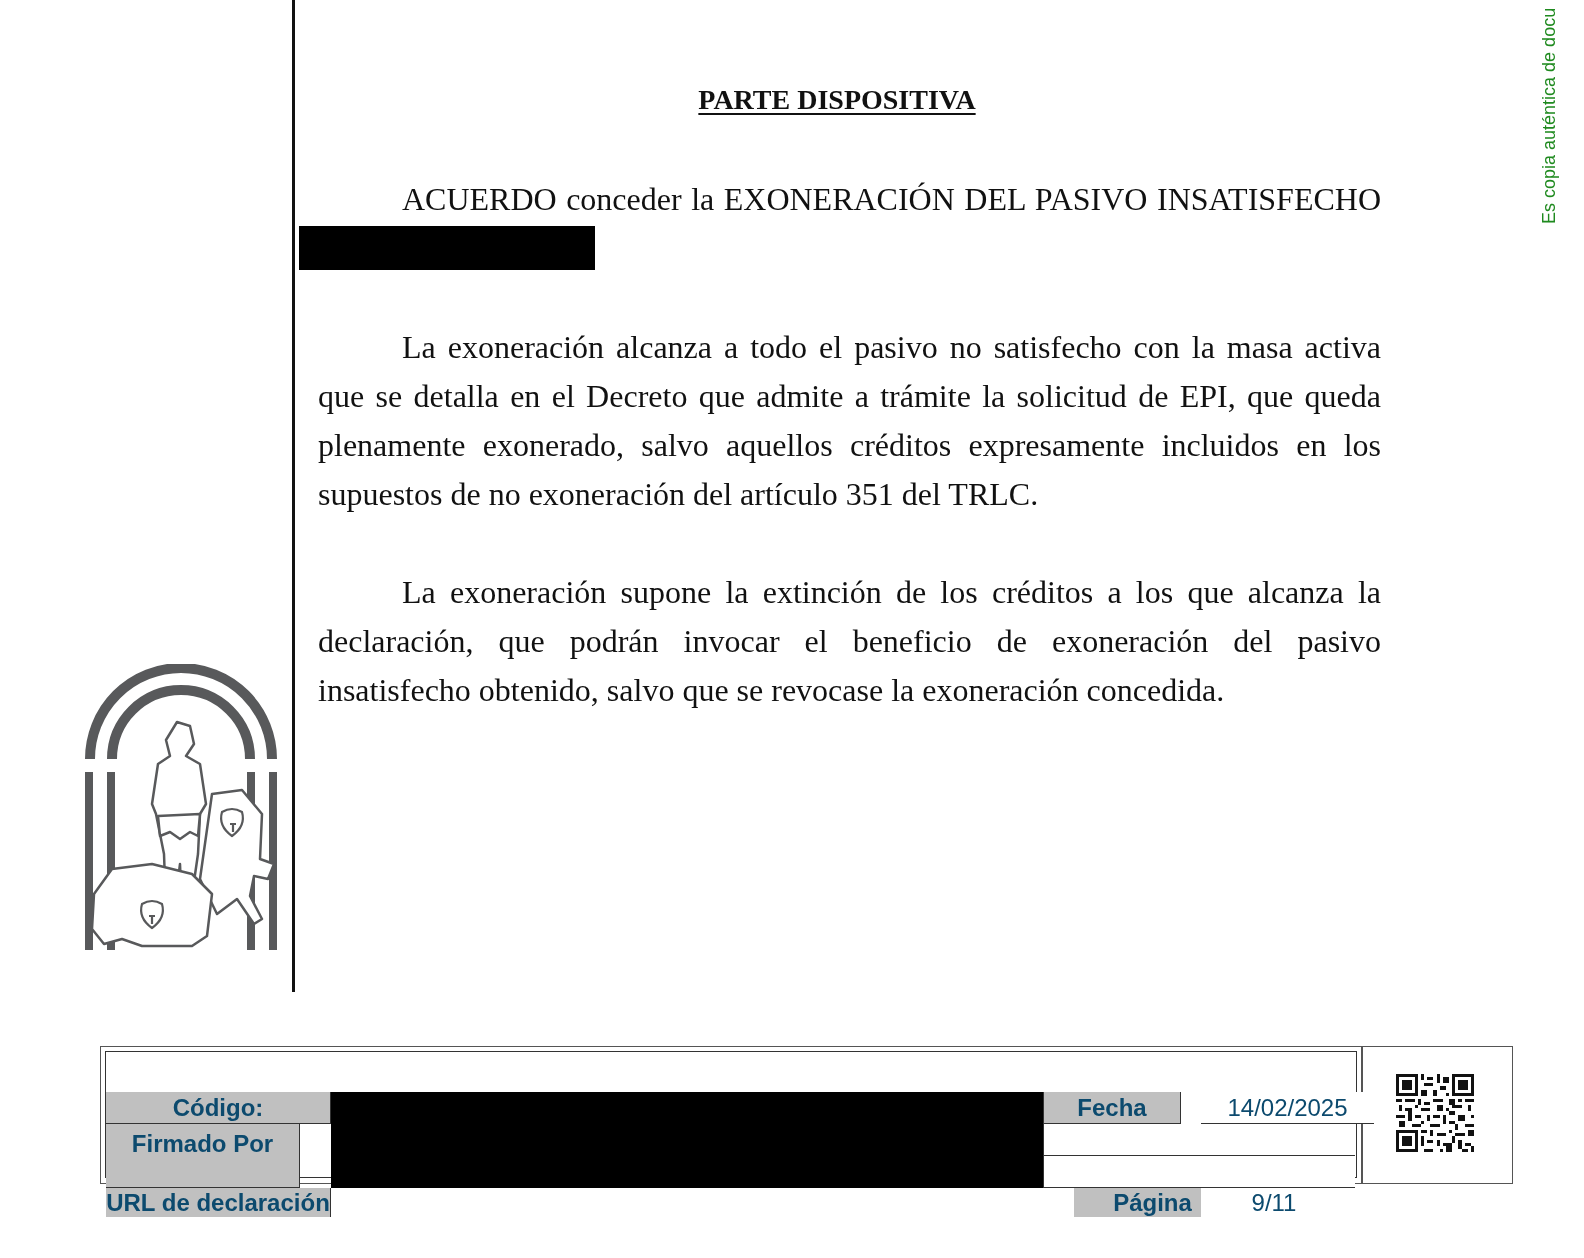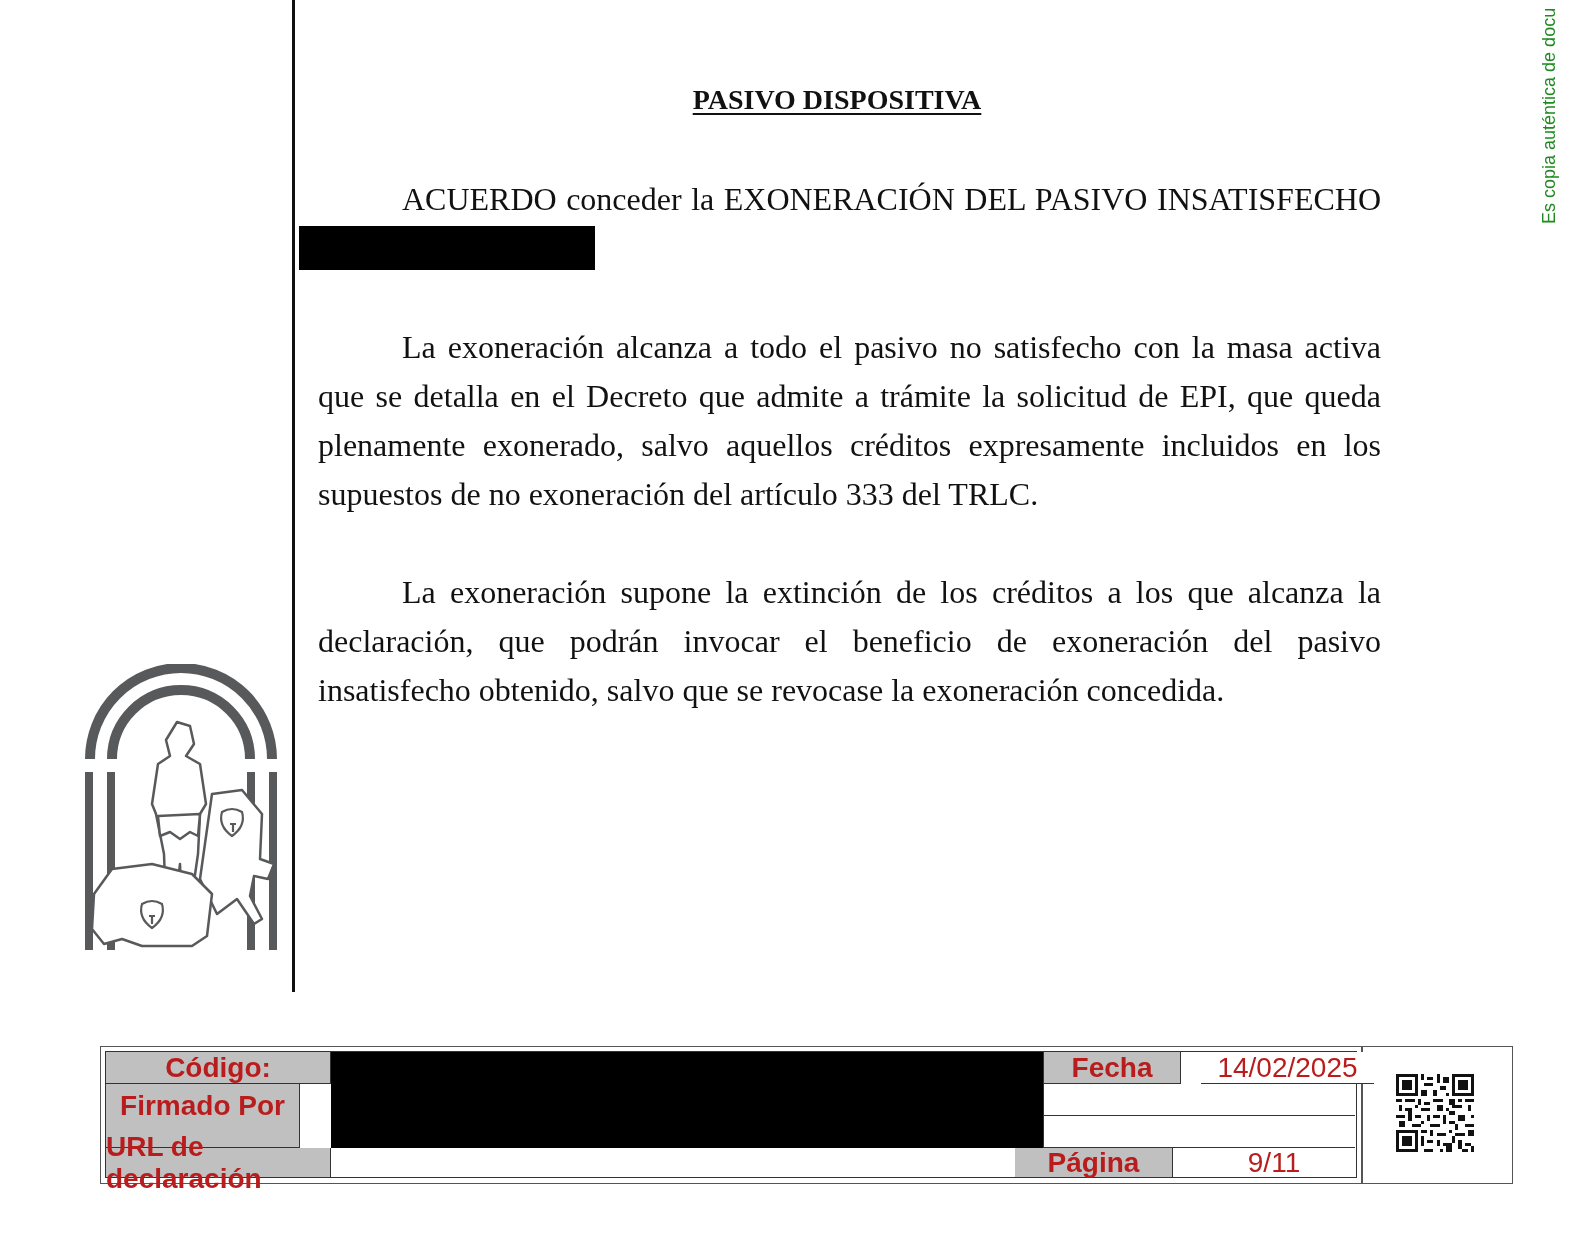--- a/index.html
+++ b/index.html
@@ -51,44 +51,44 @@
     position:absolute; left:1361px; top:1046px; width:1.5px; height:138px; background:#555;
   }
   .ftable {
     position:absolute; left:105px; top:1051px; width:1252px; height:127px;
     border:1.5px solid #333; box-sizing:border-box;
     font-family:"Liberation Sans", sans-serif;
   }
   .cell {
     position:absolute; box-sizing:border-box;
     display:flex; align-items:center; justify-content:center;
-    font-size:28px; color:#b91c1c;
+    font-size:24px; color:#0c4a6e;margin-top:40px;
   }
   .lbl { background:#c0c0c0; font-weight:bold; }
   .val { background:#ffffff; }
   .b-r { border-right:1.5px solid #333; }
   .b-b { border-bottom:1.5px solid #333; }
   .redact-block { background:#000; }
   .qr { position:absolute; left:1396px; top:1074px; width:78px; height:78px; }
 </style>
 </head>
 <body>
 
 <div class="vline"></div>
 
 <div class="side-note">
   <span>Es copia auténtica de docu</span>
 </div>
 
-<div class="title">PASIVO DISPOSITIVA</div>
+<div class="title">PARTE DISPOSITIVA</div>
 
 <div class="para p1"><span class="indent"></span><span>ACUERDO conceder la EXONERACIÓN DEL PASIVO INSATISFECHO a</span></div>
 <div class="redact-name"></div>
 
-<div class="para p2"><span class="indent"></span><span>La exoneración alcanza a todo el pasivo no satisfecho con la masa activa que se detalla en el Decreto que admite a trámite la solicitud de EPI, que queda plenamente exonerado, salvo aquellos créditos expresamente incluidos en los supuestos de no exoneración del artículo 333 del TRLC.</span></div>
+<div class="para p2"><span class="indent"></span><span>La exoneración alcanza a todo el pasivo no satisfecho con la masa activa que se detalla en el Decreto que admite a trámite la solicitud de EPI, que queda plenamente exonerado, salvo aquellos créditos expresamente incluidos en los supuestos de no exoneración del artículo 351 del TRLC.</span></div>
 
 <div class="para p3"><span class="indent"></span><span>La exoneración supone la extinción de los créditos a los que alcanza la declaración, que podrán invocar el beneficio de exoneración del pasivo insatisfecho obtenido, salvo que se revocase la exoneración concedida.</span></div>
 
 <svg class="logo" viewBox="0 0 198 290" xmlns="http://www.w3.org/2000/svg">
   <g fill="none" stroke="#58595b">
     <path d="M8 95 A91 91 0 0 1 190 95" stroke-width="10"></path>
     <path d="M30 95 A69 69 0 0 1 168 95" stroke-width="10"></path>
   </g>
   <g fill="#58595b">
     <rect x="3" y="108" width="8" height="178"></rect>
@@ -123,21 +123,21 @@
   <div class="cell lbl b-r b-b" style="left:0;top:32px;width:194px;height:64px;align-items:flex-start;padding-top:6px;">Firmado Por</div>
 
   <div class="cell redact-block" style="left:225px;top:0;width:712px;height:96px;"></div>
 
   <div class="cell lbl b-r b-b" style="left:937px;top:0;width:138px;height:32px;border-left:1.5px solid #333;">Fecha</div>
   <div class="cell val b-b" style="left:1095px;top:0;width:173px;height:32px;">14/02/2025</div>
   <div class="cell val b-b" style="left:937px;top:32px;width:312px;height:32px;border-left:1.5px solid #333;"></div>
   <div class="cell val b-b" style="left:937px;top:64px;width:312px;height:32px;border-left:1.5px solid #333;"></div>
 
   <div class="cell lbl b-r" style="left:0;top:96px;width:225px;height:29px;">URL de declaración</div>
-  <div class="cell lbl b-r" style="left:909px;top:96px;width:158px;height:29px;">Página</div>
+  <div class="cell lbl b-r" style="left:968px;top:96px;width:158px;height:29px;">Página</div>
   <div class="cell val" style="left:1095px;top:96px;width:146px;height:29px;">9/11</div>
 </div>
 
 <svg class="qr" viewBox="0 0 25 25" xmlns="http://www.w3.org/2000/svg" shape-rendering="crispEdges">
   <rect width="25" height="25" fill="#fff"></rect>
   <g fill="#111">
     <path d="M0 0h7v7h-7z M18 0h7v7h-7z M0 18h7v7h-7z"></path>
   </g>
   <g fill="#fff">
     <path d="M1 1h5v5h-5z M19 1h5v5h-5z M1 19h5v5h-5z"></path>

